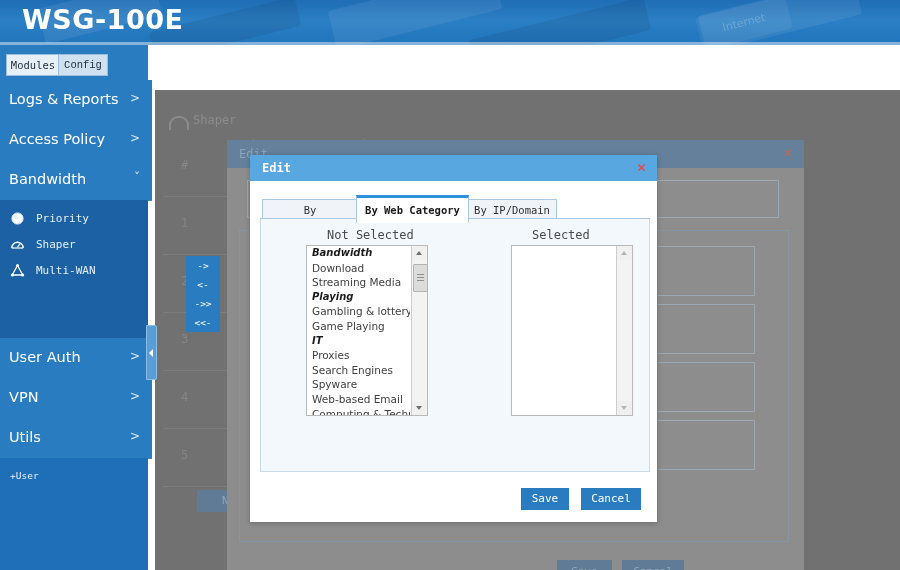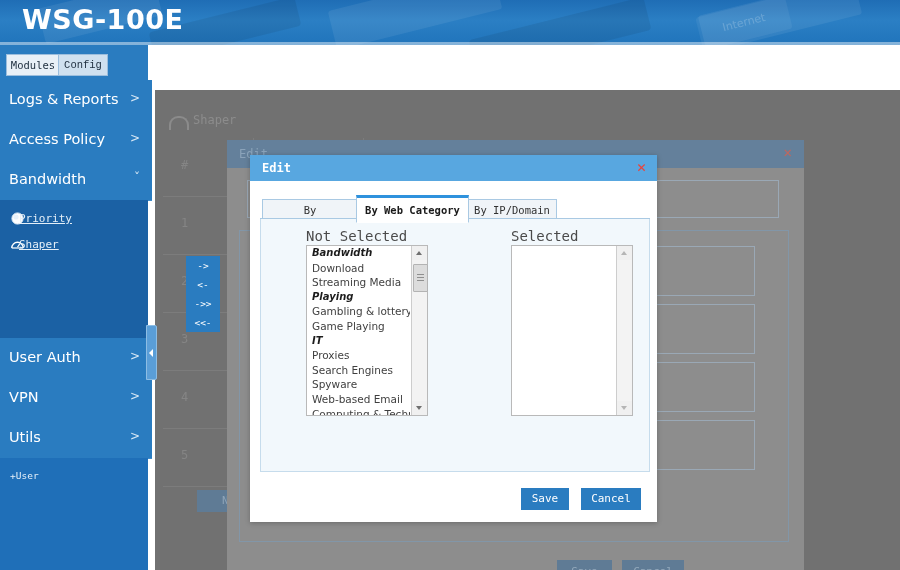--- a/index.html
+++ b/index.html
@@ -56,21 +56,21 @@
   .navitem .lbl{position:absolute;left:9px;top:11px;}
   .navitem .arw{position:absolute;right:12px;top:11px;font-size:12px;color:#dbeaf6;}
   #nav-logs{top:35px;}
   #nav-access{top:75px;}
   #nav-bandwidth{top:115px;}
   #subgroup{position:absolute;left:0;top:155px;width:148px;height:138px;background:#1b61a4;}
   .subitem{
     position:absolute;left:0;width:148px;height:26px;
     color:#e4eff8;font-size:11px;font-family:"DejaVu Sans Mono",monospace;
   }
-  .subitem .silbl{position:absolute;left:19px;top:6px;text-decoration:underline;}
+  .subitem .silbl{position:absolute;left:36px;top:6px;}
   .subitem .sicon{position:absolute;left:10px;top:5px;width:15px;height:15px;}
   #sub-priority{top:6px;}
   #sub-shaper{top:32px;}
   #sub-multiwan{top:58px;}
   #nav-userauth{top:293px;}
   #nav-vpn{top:333px;}
   #nav-utils{top:373px;}
   #sidebar-edit{
     position:absolute;left:0;top:413px;width:148px;height:112px;background:#1f6fb8;
   }
@@ -143,21 +143,21 @@
   #dtab-apps{left:2px;width:94px;}
   #dtab-web{left:96px;width:111px;}
   #dtab-ip{left:207px;width:88px;}
   #tab-underline{position:absolute;left:10px;top:37px;width:390px;height:1px;background:#a9c9e3;z-index:1;}
 
   
   #panel{
     position:absolute;left:10px;top:38px;width:388px;height:252px;
     background:#f2f8fc;border:1px solid #c6dcec;border-top:none;
   }
-  .collabel{position:absolute;font-size:14px;color:#4a4a4a;}
+  .collabel{position:absolute;font-size:12px;color:#4a4a4a;margin-left:21px;}
   #lbl-notsel{left:45px;top:9px;}
   #lbl-sel{left:250px;top:9px;}
 
   .listbox{
     position:absolute;top:26px;background:#ffffff;border:1px solid #b9b9b9;
   }
   #list-left{left:45px;width:120px;height:169px;}
   #list-right{left:250px;width:120px;height:169px;}
   #list-left .inner{position:absolute;left:0;top:0;width:103px;height:169px;overflow:hidden;}
   .li{
@@ -365,20 +365,31 @@
     <div class="subitem" id="sub-shaper">
       <span class="sicon">
         <svg width="15" height="15" viewBox="0 0 15 15">
             <path d="M1.8 11 A5.7 5.7 0 0 1 13.2 11" fill="none" stroke="#ffffff" stroke-width="1.4"></path>
             <path d="M1.8 11 L13.2 11" stroke="#ffffff" stroke-width="1.2"></path>
             <path d="M7.5 10.2 L10 6.6" stroke="#ffffff" stroke-width="1.2"></path>
           </svg>
       </span>
       <span class="silbl">Shaper</span>
     </div>
+    <div class="subitem" id="sub-multiwan">
+      <span class="sicon">
+        <svg width="15" height="15" viewBox="0 0 15 15">
+            <path d="M7.5 2.5 L2.2 12 L12.8 12 Z" fill="none" stroke="#ffffff" stroke-width="1.3"></path>
+            <circle cx="7.5" cy="2.6" r="1.5" fill="#ffffff"></circle>
+            <circle cx="2.3" cy="12" r="1.5" fill="#ffffff"></circle>
+            <circle cx="12.7" cy="12" r="1.5" fill="#ffffff"></circle>
+          </svg>
+      </span>
+      <span class="silbl">Multi-WAN</span>
+    </div>
   </div>
 
   <div class="navitem" id="nav-userauth">
     <span class="lbl">User Auth</span>
     <span class="arw">&gt;</span>
   </div>
   <div class="navitem" id="nav-vpn">
     <span class="lbl">VPN</span>
     <span class="arw">&gt;</span>
   </div>

